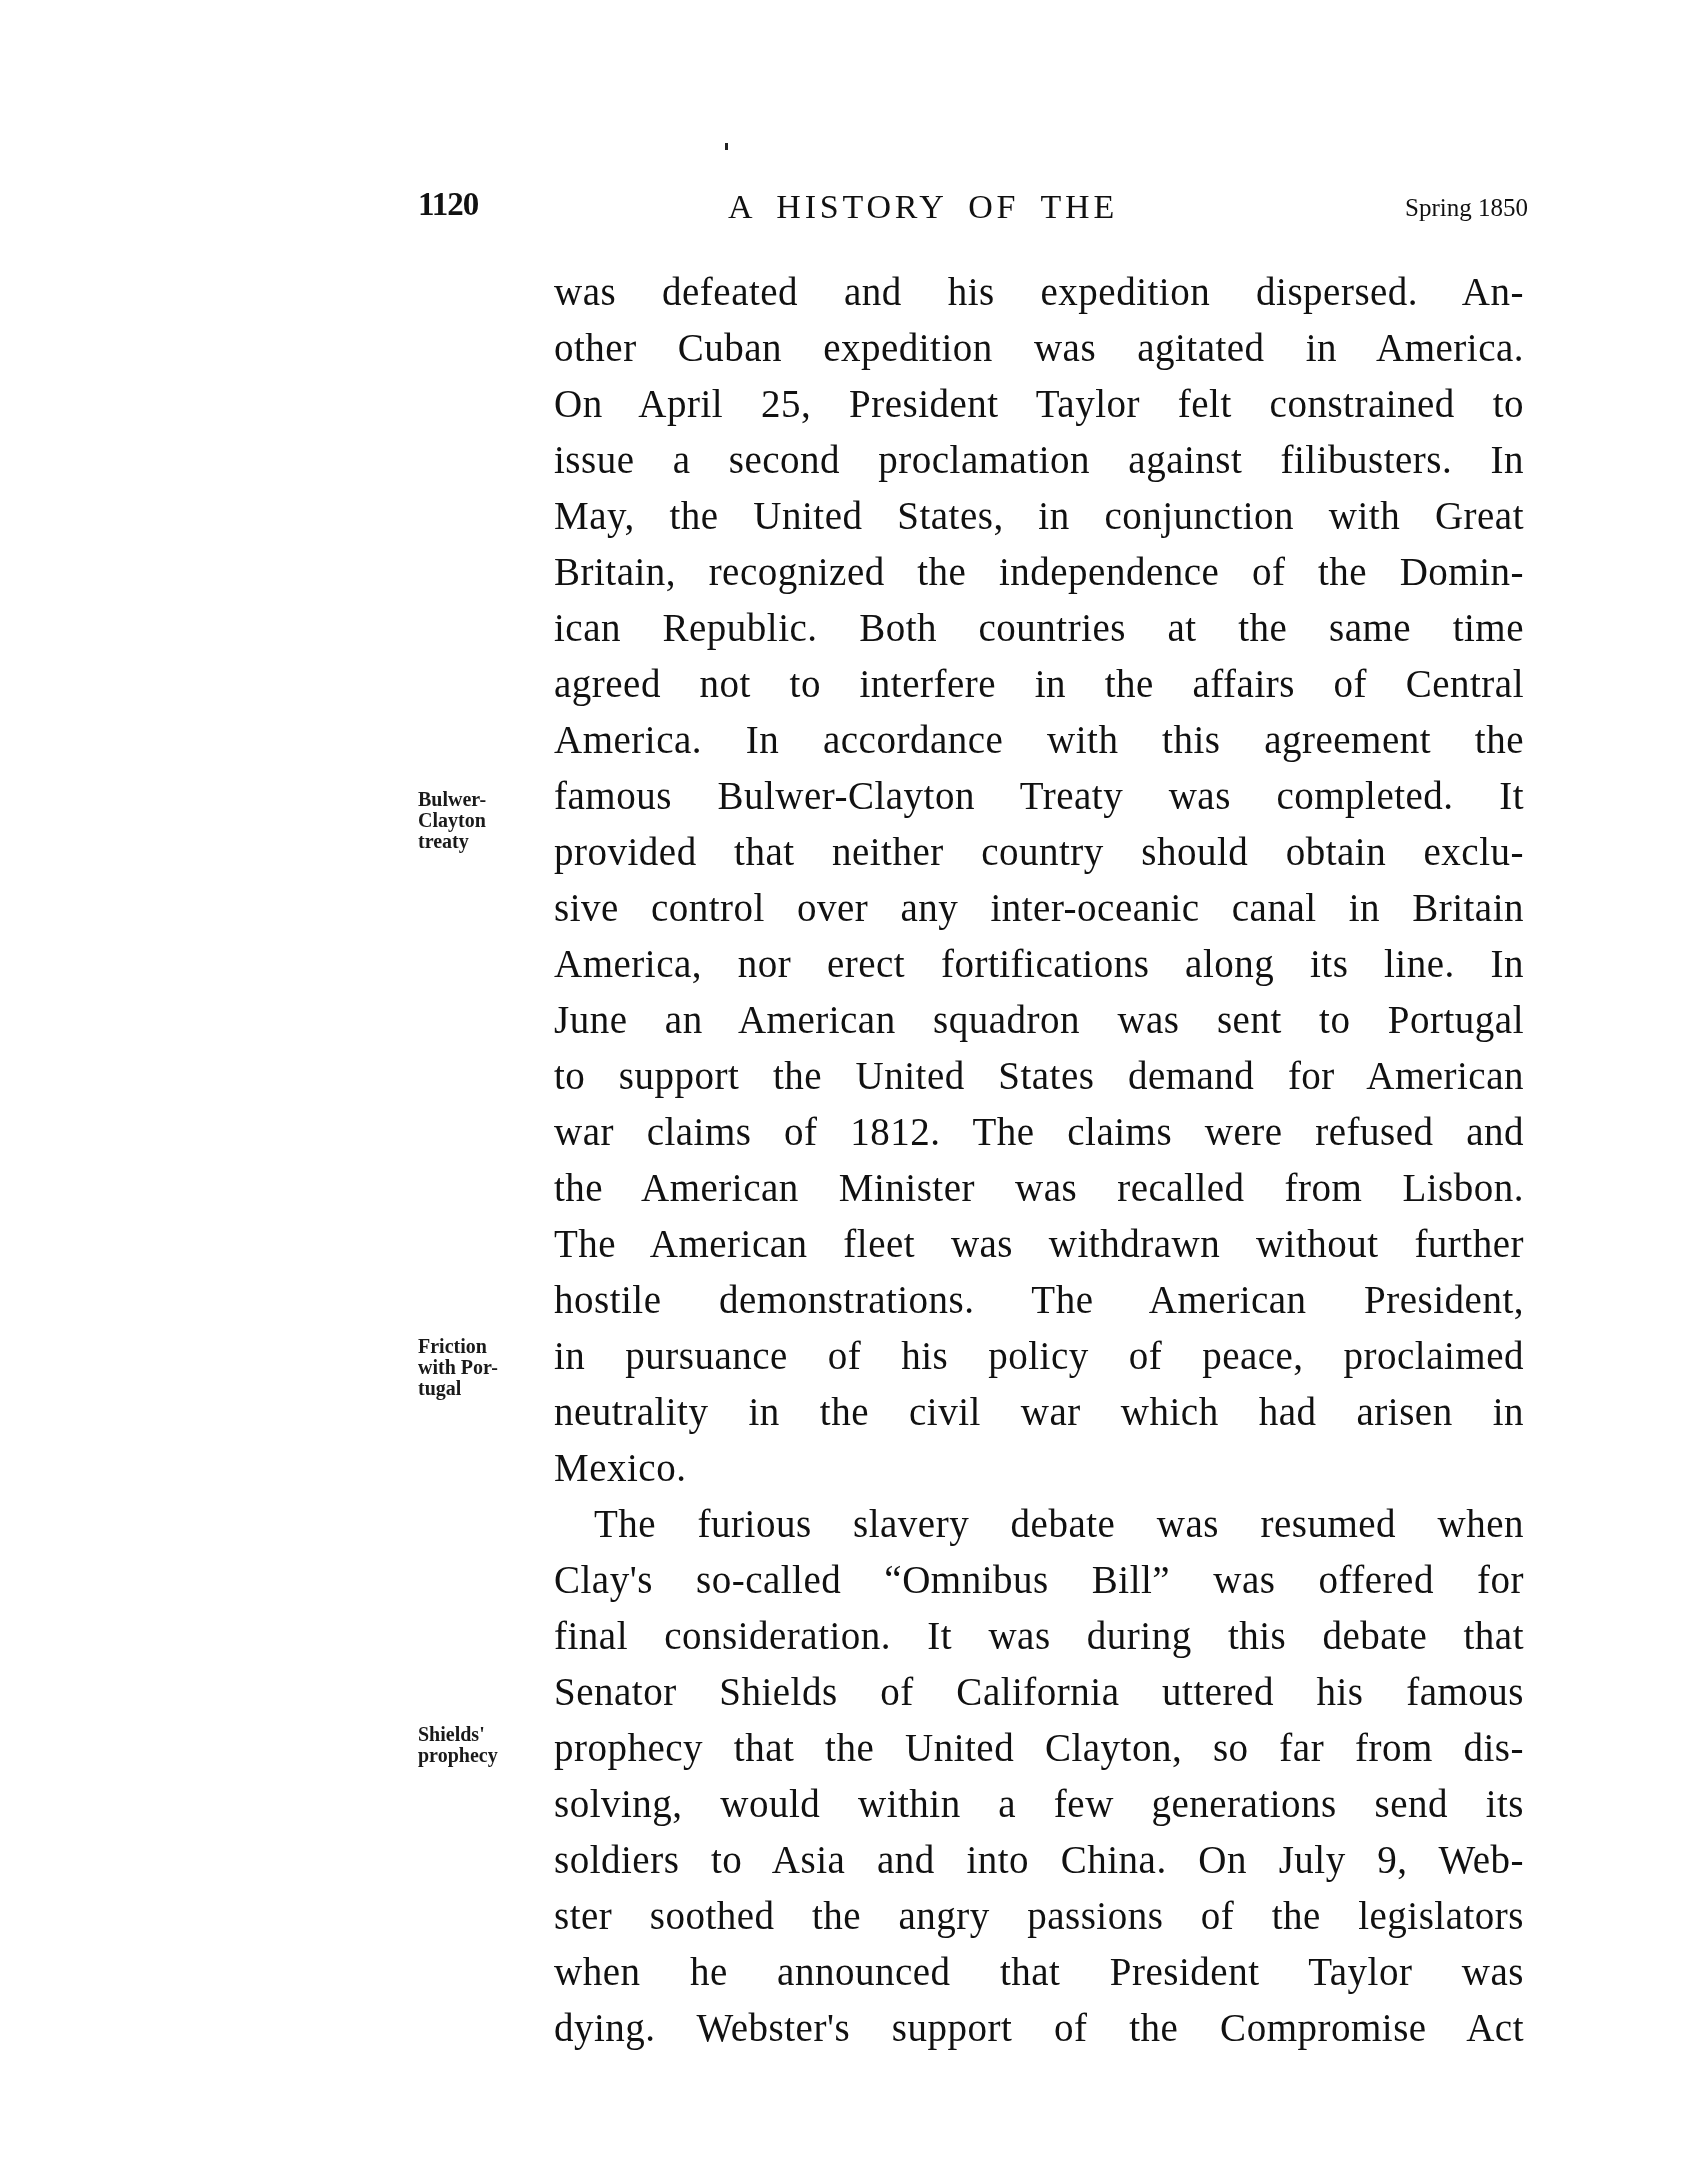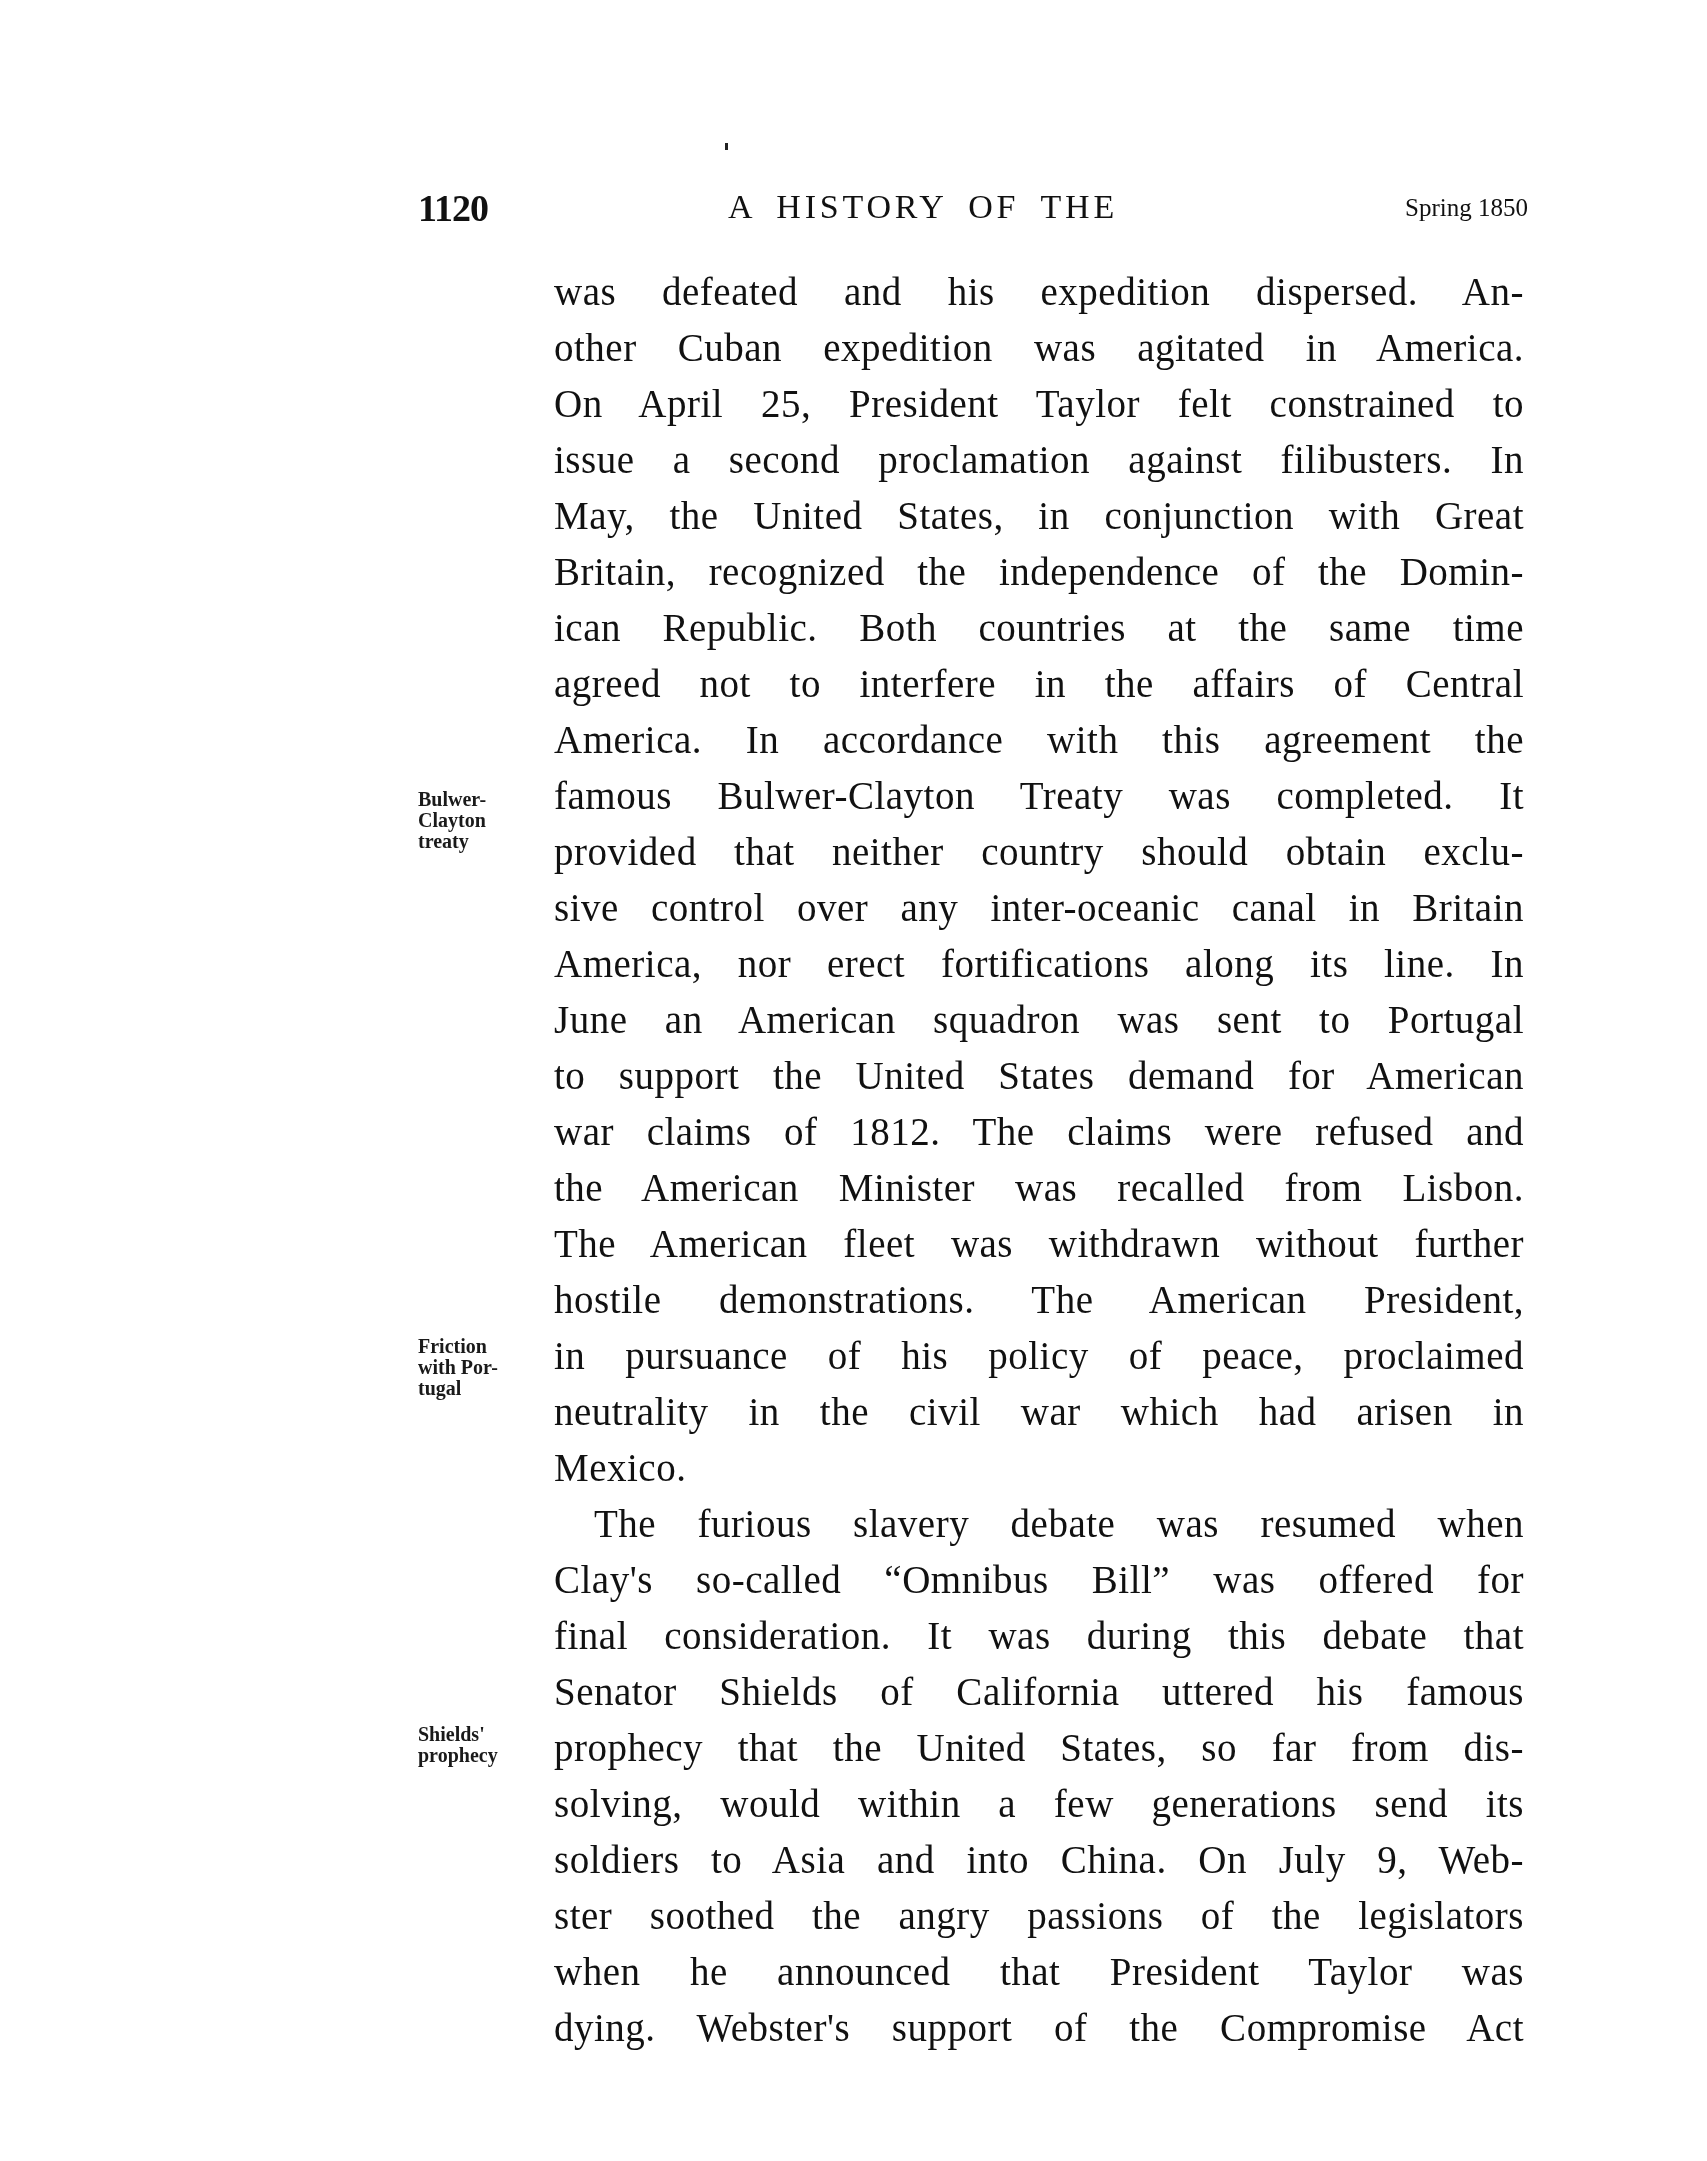--- a/index.html
+++ b/index.html
@@ -1,19 +1,19 @@
 <!DOCTYPE html>
 <html style="font-size:15px"><head>
 <meta charset="utf-8">
 <style>
   html, body { margin: 0; padding: 0; background: #ffffff; }
   body { width: 1707px; height: 2162px; position: relative; overflow: hidden; font-family: "Liberation Serif", "DejaVu Serif", serif; color: #111; }
   .speck { position: absolute; left: 725px; top: 143px; width: 2.9px; height: 6.7px; background: #222; }
   .running-head { position: absolute; top: 186px; left: 0; width: 1707px; height: 48px; }
-  .page-number { position: absolute; left: 418px; top: 0; font-size: 38px; font-weight: bold; letter-spacing: -1px; }
+  .page-number { position: absolute; left: 418px; top: 0; font-size: 33px; font-weight: bold; letter-spacing: -1px; }
   .running-title { position: absolute; left: 728px; top: 1.9px; font-size: 34px; letter-spacing: 3.8px; word-spacing: 9.5px; }
   .running-date { position: absolute; right: 179px; top: 7.6px; font-size: 25px; font-weight: normal; }
   .body-text { position: absolute; left: 554px; top: 264px; width: 970px; }
   .line { display: block; height: 56px; line-height: 56px; font-size: 39px; text-align: justify; text-align-last: justify; white-space: nowrap; letter-spacing: 0.5px; }
   .line.last { text-align-last: left; }
   .line.indent { padding-left: 40px; }
   .sidenote { position: absolute; left: 418px; font-size: 20px; line-height: 21px; font-weight: bold; color: #1a1a1a; }
   .sidenote span { display: block; }
 </style>
 </head>
@@ -64,20 +64,20 @@
   <span class="line">the American Minister was recalled from Lisbon.</span>
   <span class="line">The American fleet was withdrawn without further</span>
   <span class="line">hostile demonstrations. The American President,</span>
   <span class="line">in pursuance of his policy of peace, proclaimed</span>
   <span class="line">neutrality in the civil war which had arisen in</span>
   <span class="line last">Mexico.</span>
   <span class="line indent">The furious slavery debate was resumed when</span>
   <span class="line">Clay's so-called “Omnibus Bill” was offered for</span>
   <span class="line">final consideration. It was during this debate that</span>
   <span class="line">Senator Shields of California uttered his famous</span>
-  <span class="line">prophecy that the United States, so far from dis-</span>
+  <span class="line">prophecy that the United Clayton, so far from dis-</span>
   <span class="line">solving, would within a few generations send its</span>
   <span class="line">soldiers to Asia and into China. On July 9, Web-</span>
   <span class="line">ster soothed the angry passions of the legislators</span>
   <span class="line">when he announced that President Taylor was</span>
   <span class="line">dying. Webster's support of the Compromise Act</span>
 </div>
 
 
 </body></html>

